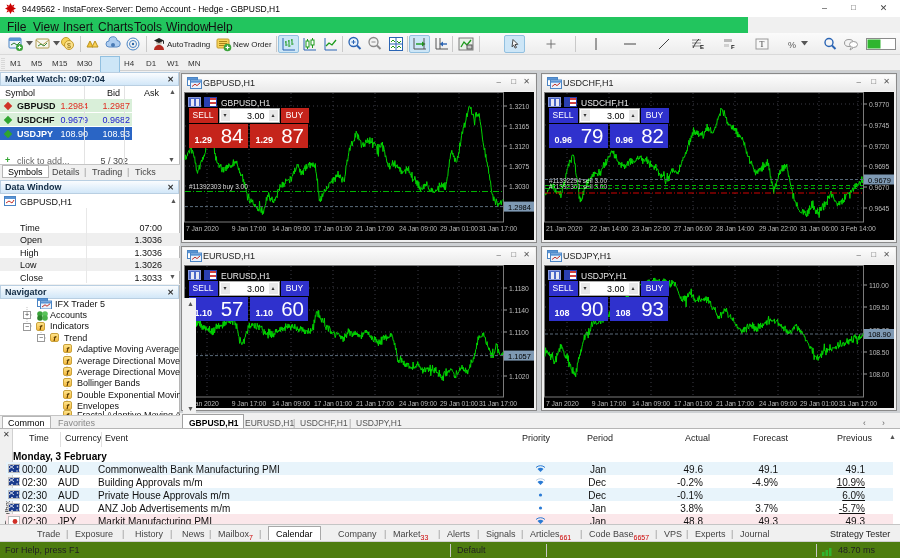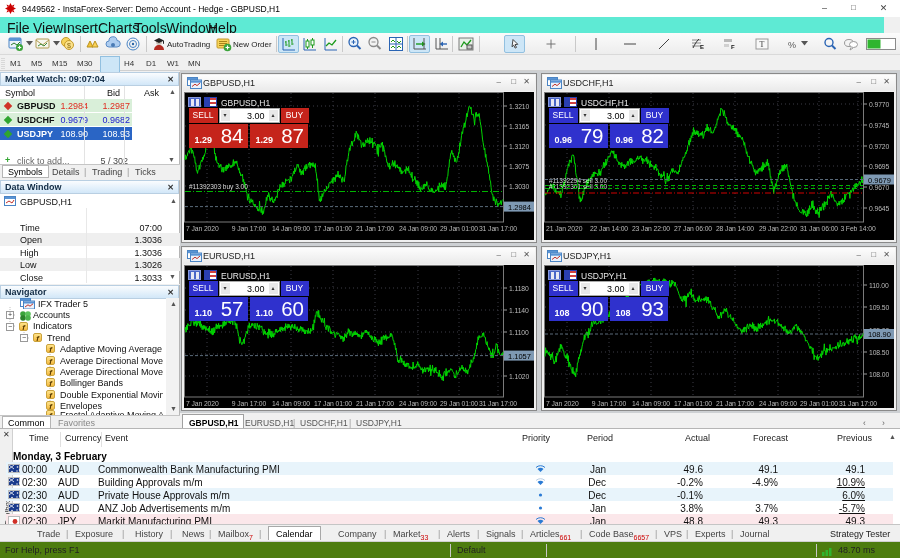--- a/index.html
+++ b/index.html
@@ -2,21 +2,21 @@
 <html><head><meta charset="utf-8"><title>MT5</title>
 <style>
 *{margin:0;padding:0;box-sizing:border-box}
 html,body{width:900px;height:558px;overflow:hidden;font-family:"Liberation Sans",sans-serif;background:#f0f0f0;position:relative}
 .abs{position:absolute}
 
 #title{left:0;top:0;width:900px;height:17px;background:#fff;font-size:8.5px;color:#000}
 #title .tx{position:absolute;left:22px;top:4px;letter-spacing:0}
 .capb{position:absolute;top:0;width:29px;height:17px;text-align:center;color:#444;font-size:9px;line-height:16px}
 
-#menu{left:0;top:17px;width:884px;height:16px;background:#5eead4;font-size:14px;color:#111}
+#menu{left:0;top:17px;width:748px;height:16px;background:#22c55e;font-size:12px;color:#111}
 #menu span{position:absolute;top:3px}
 
 #tbar{left:0;top:33px;width:900px;height:22px;background:linear-gradient(#fbfbfb,#ededed);border-bottom:1px solid #d9d9d9}
 .tsep{position:absolute;top:3px;width:1px;height:16px;background:#c9c9c9}
 .tlab{position:absolute;top:7px;font-size:8px;color:#222}
 .ticon{position:absolute;top:3px}
 .tact{position:absolute;top:2px;height:18px;background:#cde6f7;border:1px solid #92c0e0;border-radius:2px}
 
 #tfbar{left:0;top:55px;width:900px;height:16px;background:#f0f0f0;border-bottom:1px solid #d0d0d0;font-size:8px;color:#333}
 #tfbar span{position:absolute;top:4px}
@@ -712,21 +712,21 @@
     </div>
     <div class="dwrow" style="top:90.5px">
       <span class="dwl">Close</span>
       <span class="dwv">1.3033</span>
     </div>
 <span class="scrar" style="position:absolute;right:3px;top:93px">▼</span>
 <div class="colsep" style="left:86px;top:28px;height:75px;background:#e8e8e8"></div>
 </div>
 <div class="lpanel abs" style="top:285px;height:141px">
 <div class="phead" style="top:0">Navigator<span class="phx">✕</span></div>
-<div style="position:absolute;left:0;top:13px;width:180px;height:117px;overflow:hidden">
+<div style="position:absolute;left:17px;top:13px;width:180px;height:117px;overflow:hidden">
       <svg style="position:absolute;left:0;top:0" width="180" height="120">
         <path d="M10 9v20" stroke="#c0c0c0" stroke-dasharray="1,1"></path>
         <path d="M10 17h5M10 28h5" stroke="#c0c0c0" stroke-dasharray="1,1"></path>
         <path d="M24 34v6M24 40h5" stroke="#c0c0c0" stroke-dasharray="1,1"></path>
         <path d="M50 46v63" stroke="#c0c0c0" stroke-dasharray="1,1"></path>
         <path d="M50 51h5M50 63h5M50 74h5M50 86h5M50 97h5M50 108h5M50 120h5" stroke="#c0c0c0" stroke-dasharray="1,1"></path>
       </svg>
       <svg style="position:absolute;left:20px;top:0px" width="15" height="11">
         <rect x="0.5" y="0.5" width="10" height="8" fill="#fff" stroke="#4a84c4"></rect>
         <rect x="1" y="1" width="9" height="2" fill="#5a94d4"></rect>

